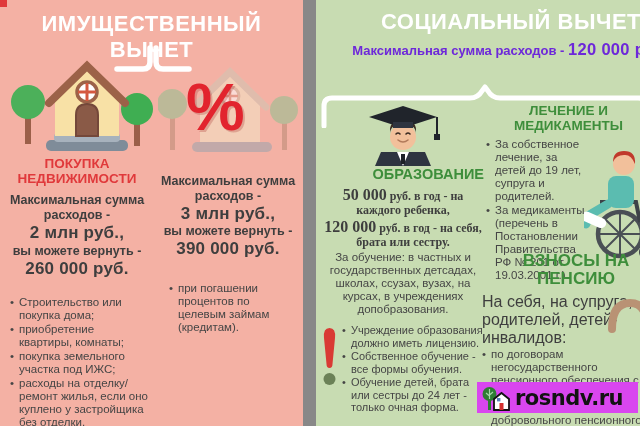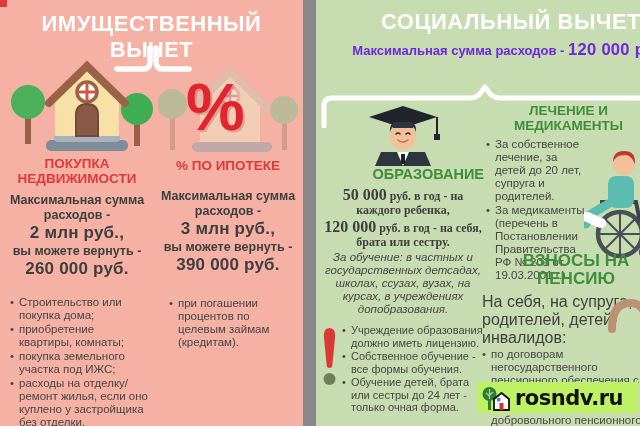--- a/index.html
+++ b/index.html
@@ -16,25 +16,25 @@
   .dark{color:#3e3e3e;}
   .sum{font-weight:700;color:#3e3e3e;font-size:12.5px;line-height:1.2;text-align:center;}
   .sum .val{display:block;font-size:17px;letter-spacing:.2px;}
   ul.blist{list-style:none;margin:0;padding:0;color:#454545;font-size:11.5px;line-height:1.13;}
   ul.blist li{display:flex;margin-bottom:1px;}
   ul.blist li .dot{flex:0 0 9px;text-align:left;}
   .subline{white-space:nowrap;text-align:center;color:#6d28d9;font-weight:700;font-size:13px;}
   .subline .bigval{font-size:16.5px;letter-spacing:.3px;}
   .edu-amounts{margin:3px 0 0;color:#3e3e3e;font-size:12px;font-weight:700;line-height:1.15;text-align:center;font-family:Liberation Serif, serif;}
   .edu-amounts .amt{font-size:16px;}
-  .tuition{margin:1px 0 0;color:#454545;font-size:11.5px;line-height:1.12;text-align:center;font-weight:400;font-style:italic;}
+  .tuition{margin:1px 0 0;color:#454545;font-size:11.5px;line-height:1.12;text-align:center;font-weight:400;}
   .warn-row{display:flex;gap:5px;margin-top:9px;}
   .pct{position:absolute;font-weight:700;color:#e2242e;font-size:66px;line-height:1;
        text-shadow:2px 2px 0 rgba(160,30,30,.25);}
-  #watermark{position:absolute;left:477px;top:382px;width:161px;height:31px;background:#bef264;
+  #watermark{position:absolute;left:477px;top:382px;width:161px;height:31px;background:#d946ef;
              display:flex;align-items:center;gap:5px;padding-left:5px;box-sizing:border-box;}
   #watermark .wm-text{font-family:"DejaVu Sans",sans-serif;font-weight:700;font-size:21px;
                       color:#121212;letter-spacing:-.5px;}
   svg{display:block;}
 </style>
 </head>
 <body>
 
 <div id="root">
 
@@ -98,21 +98,20 @@
             <span>покупка земельного участка под ИЖС;</span>
           </li>
         <li>
             <span class="dot">•</span>
             <span>расходы на отделку/ ремонт жилья, если оно куплено у застройщика без отделки.</span>
           </li>
       </ul>
     </div>
 
     <div class="abs" style="left:155px;top:158px;width:146px;">
-      <div class="red-h">% ПО ИПОТЕКЕ</div>
       <div class="sum" style="margin-top:16px;">
         <span>Максимальная сумма расходов -</span>
         <span class="val">3 млн руб.,</span>
         <span>вы можете вернуть -</span>
         <span class="val">390 000 руб.</span>
       </div>
       <ul class="blist" style="margin:22px 0 0 14px;width:110px;">
         <li>
             <span class="dot">•</span>
             <span>при погашении процентов по целевым займам (кредитам).</span>
@@ -174,21 +173,21 @@
             </li>
         </ul>
       </div>
     </div>
 
     <div class="abs" style="left:170px;top:104px;width:165px;">
       <div class="green-h" style="font-size:13.5px;width:150px;margin:0 auto;">ЛЕЧЕНИЕ И МЕДИКАМЕНТЫ</div>
       <ul class="blist" style="width:104px;margin-top:5px;">
         <li>
             <span class="dot">•</span>
-            <span>За собственное лечение, за детей до 20 лет, супруга и родителей.</span>
+            <span>За собственное лечение, за детей до 19 лет, супруга и родителей.</span>
           </li>
         <li>
             <span class="dot">•</span>
             <span>За медикаменты (перечень в Постановлении Правительства РФ № 201 от 19.03.2001 г.).</span>
           </li>
       </ul>
     </div>
 
     <svg class="abs" style="left:268px;top:146px;" width="70" height="120" viewBox="0 0 70 120">
       <circle cx="36" cy="88" r="22" fill="none" stroke="#4a4f55" stroke-width="4.5"></circle>

